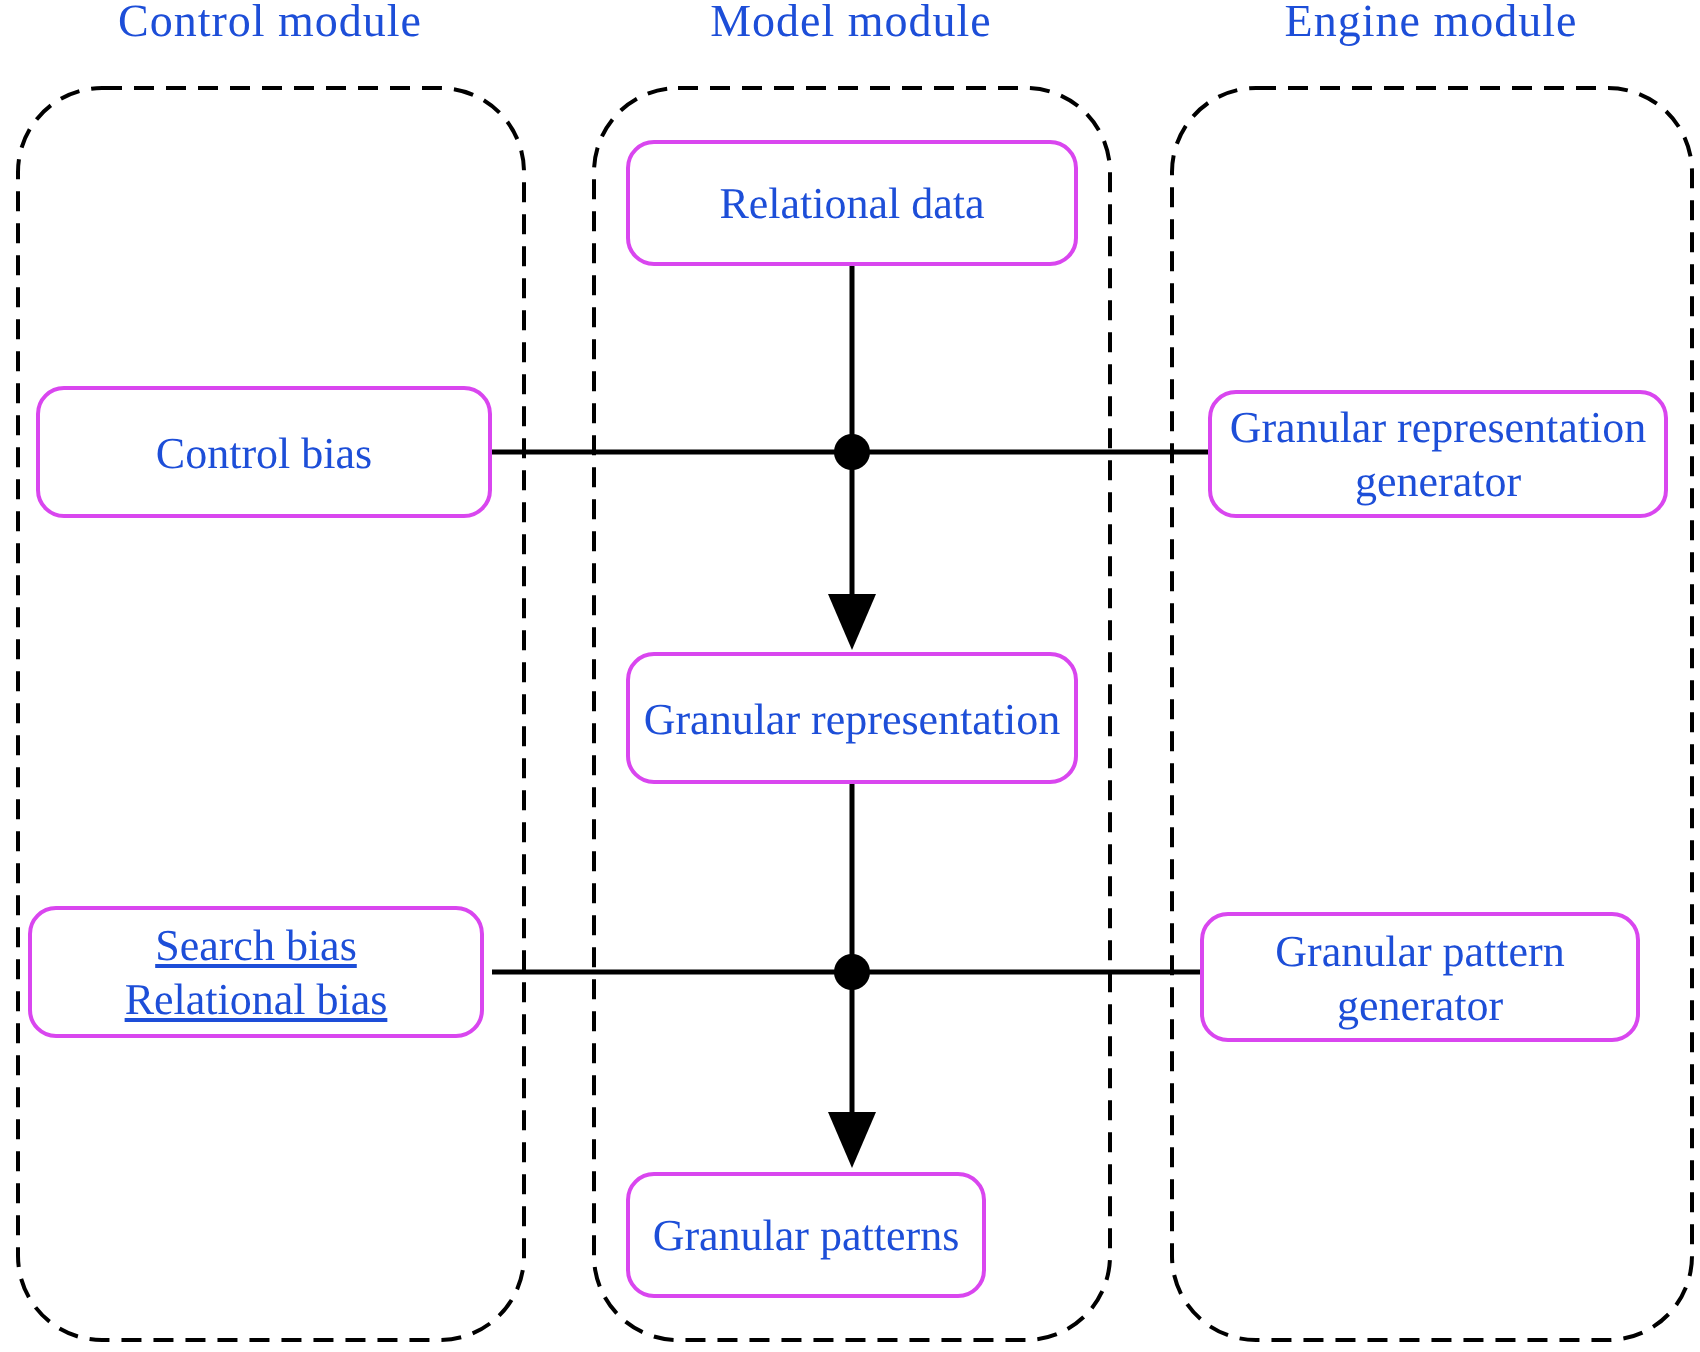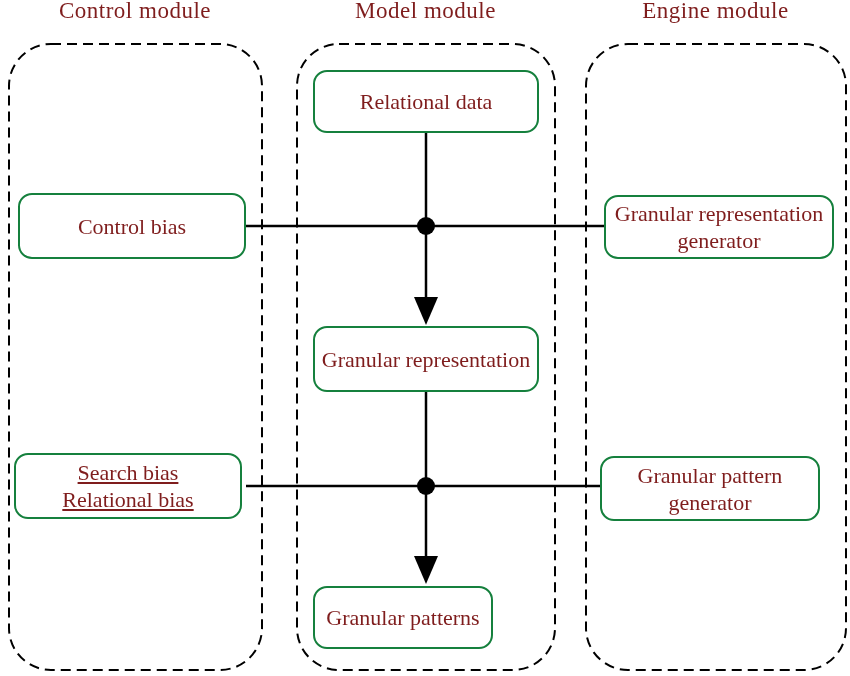--- a/index.html
+++ b/index.html
@@ -6,21 +6,21 @@
     margin: 0;
     padding: 0;
     background: #ffffff;
   }
   .canvas {
     position: relative;
     width: 850px;
     height: 676px;
     background: #ffffff;
     font-family: "Liberation Serif", "DejaVu Serif", serif;
-    color: #7f1d1d;
+    color: #1d4ed8;
     overflow: hidden;
     border-radius: 29px;
   }
   .module-title {
     position: absolute;
     top: -2px;
     font-size: 23px;
     line-height: 26px;
     text-align: center;
     letter-spacing: 0.5px;
@@ -28,21 +28,21 @@
   }
   .overlay {
     position: absolute;
     left: 0;
     top: 0;
   }
   .node {
     position: absolute;
     box-sizing: border-box;
     background: #ffffff;
-    border: 2px solid #15803d;
+    border: 2px solid #d946ef;
     border-radius: 14px;
     display: flex;
     flex-direction: column;
     align-items: center;
     justify-content: center;
     text-align: center;
     font-size: 22px;
     line-height: 27px;
   }
   .node span { display: block; white-space: nowrap; }

